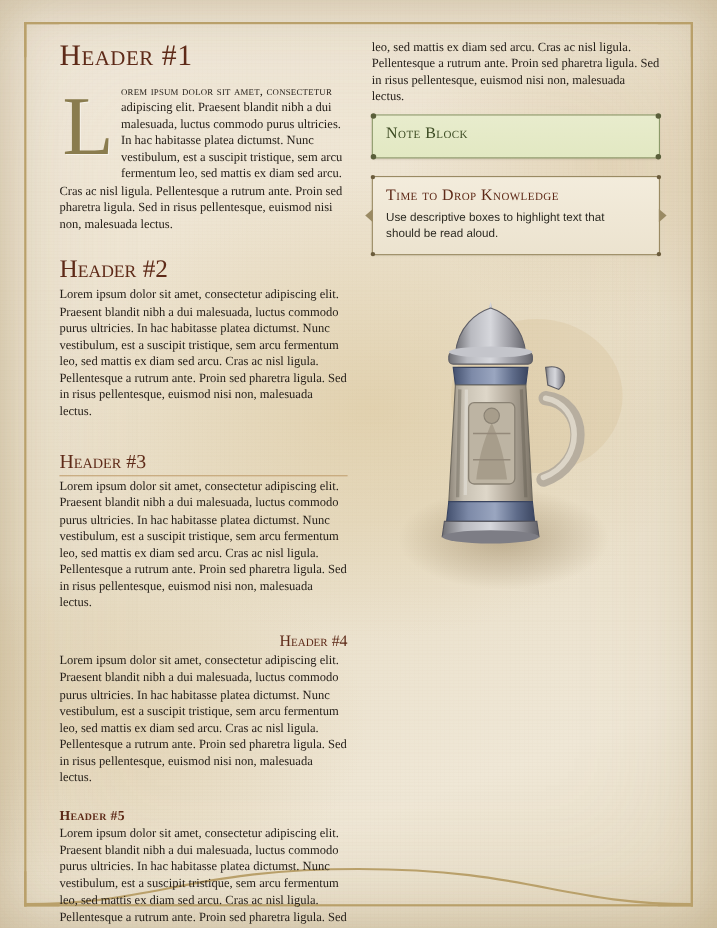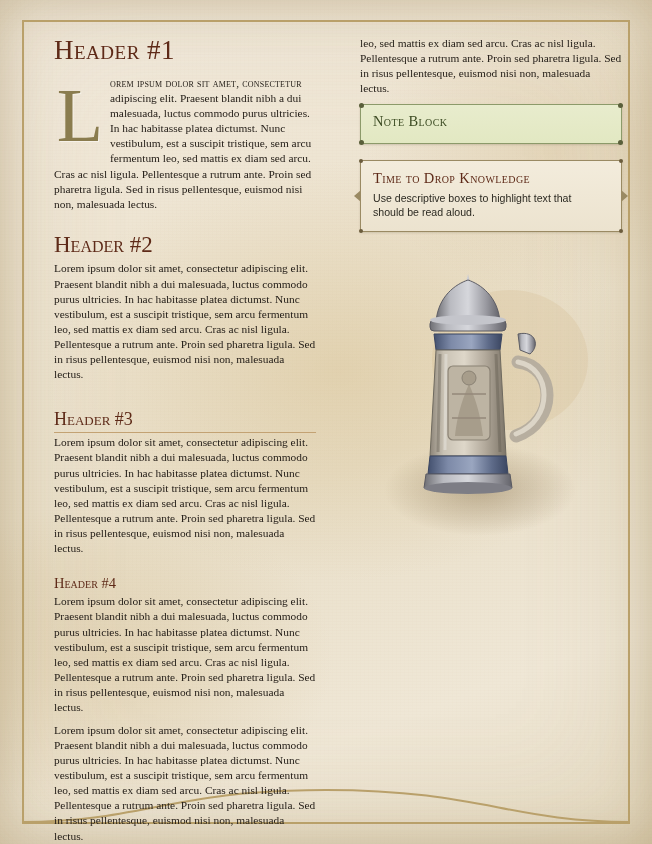--- a/index.html
+++ b/index.html
@@ -85,21 +85,21 @@
     width: 548px;
     height: 760px;
     text-decoration: underline;
   }
   .col {
     position: absolute;
     top: 0;
     width: 262px;
   }
   .col-left  { left: 0; }
-  .col-right { left: 306px; }
+  .col-right { left: 284px; }
 
   
   .h1 {
     font-family: "Liberation Serif", serif;
     font-variant: small-caps;
     font-weight: normal;
     color: #5e2a18;
     font-size: 27px;
     letter-spacing: 0.5px;
     margin: 0 0 10px 0;
@@ -126,20 +126,21 @@
     line-height: 1.15;
   }
   .h4 {
     font-family: "Liberation Serif", serif;
     font-variant: small-caps;
     font-weight: normal;
     color: #5e2a18;
     font-size: 14.5px;
     margin: 18px 0 3px 0;
     line-height: 1.15;
+    text-align: right;
   }
   .h5 {
     font-family: "Liberation Serif", serif;
     font-variant: small-caps;
     font-weight: bold;
     color: #5e2a18;
     font-size: 12.5px;
     letter-spacing: 0.3px;
     margin: 18px 0 3px 0;
     line-height: 1.15;
@@ -316,20 +317,21 @@
 
       <h2 class="h2">Header #2</h2>
       <p class="body">Lorem ipsum dolor sit amet, consectetur adipiscing elit. Praesent blandit nibh a dui malesuada, luctus commodo purus ultricies. In hac habitasse platea dictumst. Nunc vestibulum, est a suscipit tristique, sem arcu fermentum leo, sed mattis ex diam sed arcu. Cras ac nisl ligula. Pellentesque a rutrum ante. Proin sed pharetra ligula. Sed in risus pellentesque, euismod nisi non, malesuada lectus.</p>
 
       <h3 class="h3">Header #3</h3>
       <p class="body">Lorem ipsum dolor sit amet, consectetur adipiscing elit. Praesent blandit nibh a dui malesuada, luctus commodo purus ultricies. In hac habitasse platea dictumst. Nunc vestibulum, est a suscipit tristique, sem arcu fermentum leo, sed mattis ex diam sed arcu. Cras ac nisl ligula. Pellentesque a rutrum ante. Proin sed pharetra ligula. Sed in risus pellentesque, euismod nisi non, malesuada lectus.</p>
 
       <h4 class="h4">Header #4</h4>
       <p class="body">Lorem ipsum dolor sit amet, consectetur adipiscing elit. Praesent blandit nibh a dui malesuada, luctus commodo purus ultricies. In hac habitasse platea dictumst. Nunc vestibulum, est a suscipit tristique, sem arcu fermentum leo, sed mattis ex diam sed arcu. Cras ac nisl ligula. Pellentesque a rutrum ante. Proin sed pharetra ligula. Sed in risus pellentesque, euismod nisi non, malesuada lectus.</p>
 
+      <h5 class="h5">Header #5</h5>
       <p class="body">Lorem ipsum dolor sit amet, consectetur adipiscing elit. Praesent blandit nibh a dui malesuada, luctus commodo purus ultricies. In hac habitasse platea dictumst. Nunc vestibulum, est a suscipit tristique, sem arcu fermentum leo, sed mattis ex diam sed arcu. Cras ac nisl ligula. Pellentesque a rutrum ante. Proin sed pharetra ligula. Sed in risus pellentesque, euismod nisi non, malesuada lectus.</p>
 
     </div>
 
     <div class="col col-right">
 
       <p class="body">leo, sed mattis ex diam sed arcu. Cras ac nisl ligula. Pellentesque a rutrum ante. Proin sed pharetra ligula. Sed in risus pellentesque, euismod nisi non, malesuada lectus.</p>
 
       <div class="note-block">
         <span class="pin tl"></span>

